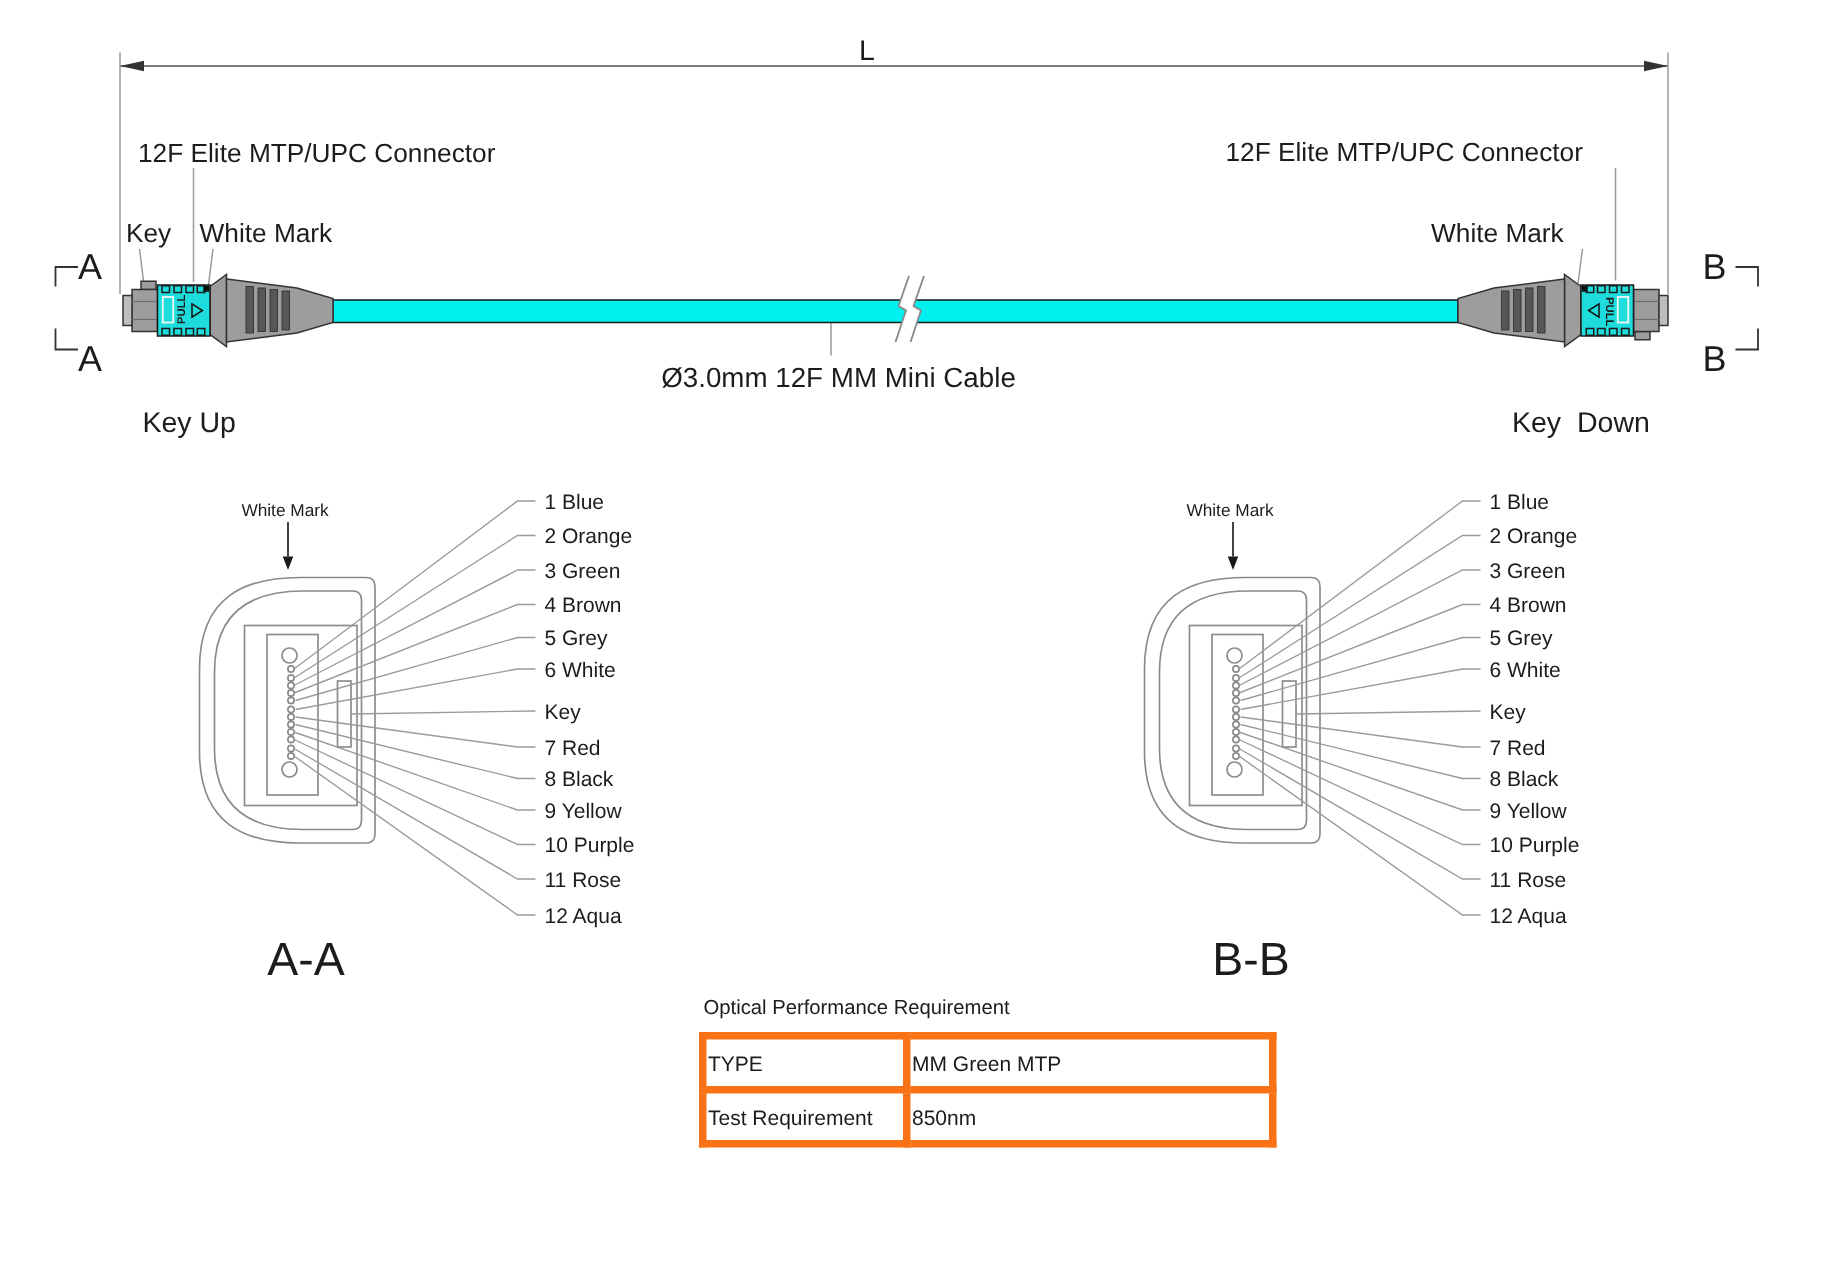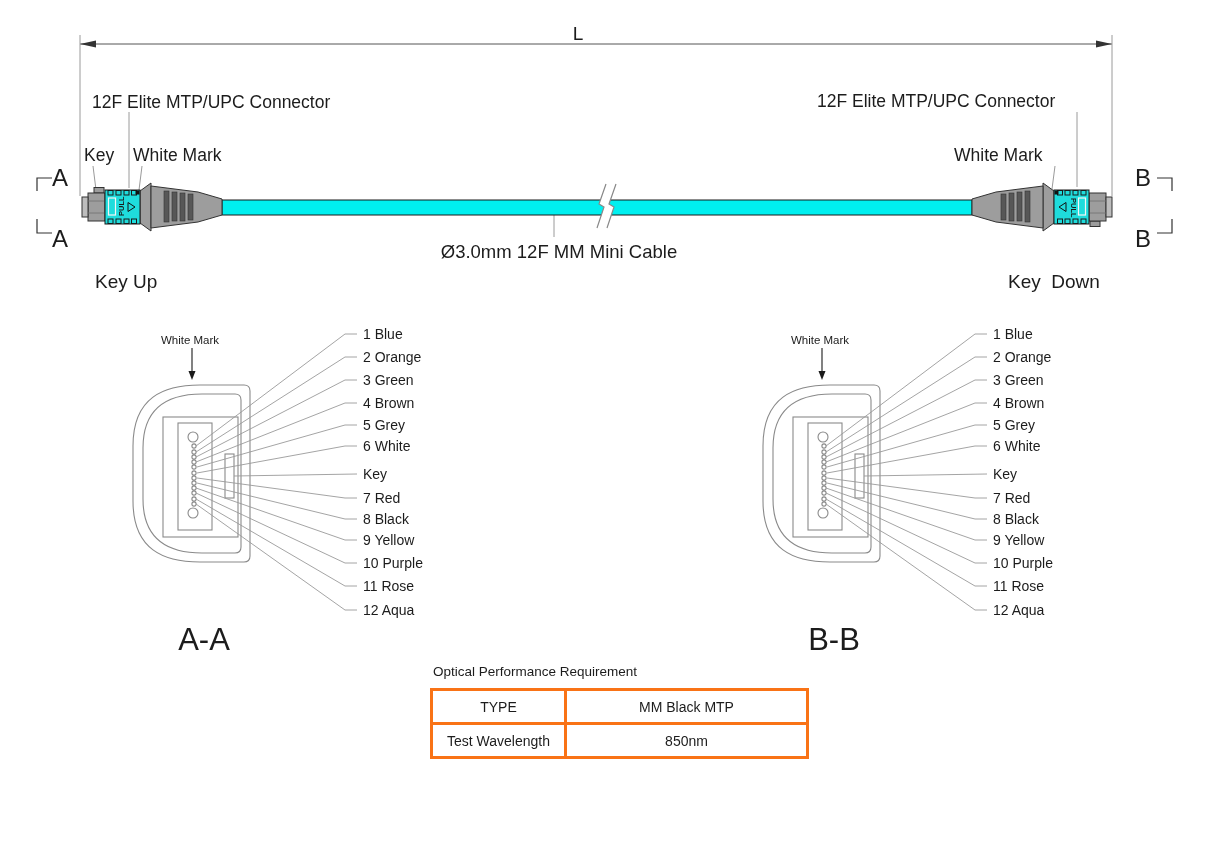--- a/index.html
+++ b/index.html
@@ -1,23 +1,23 @@
 <!DOCTYPE html>
 <html><head>
 <meta charset="utf-8">
 <style>
   html,body{margin:0;padding:0;background:#fff;}
   .canvas{position:relative;width:1214px;height:858px;background:#ffffff;overflow:hidden;
           font-family:"Liberation Sans",sans-serif;color:#1c1c1c;}
   svg{position:absolute;left:0;top:0;}
   svg text{font-family:"Liberation Sans",sans-serif;fill:#1c1c1c;stroke:none;}
-  .table-wrap{position:absolute;left:430px;top:664px;}
+  .table-wrap{position:absolute;left:466px;top:664px;}
   .table-title{font-size:13.5px;margin:0 0 9px 3px;color:#1c1c1c;}
   table.perf{border-collapse:collapse;background:#fff;}
-  table.perf td{border:3px solid #f97316;font-size:14px;text-align:center;color:#1c1c1c;}
+  table.perf td{border:5px solid #f97316;font-size:14px;text-align:left;color:#1c1c1c;}
   td.c1{width:129px;height:29px;}
   td.c2{width:237px;height:29px;}
 </style>
 </head>
 <body>
 
 <div class="canvas">
 
 <svg width="1214" height="858" viewBox="0 0 1214 858">
   <defs>
@@ -187,23 +187,23 @@
   </g>
   <text x="834" y="650" text-anchor="middle" font-size="31">B-B</text>
 </svg>
 
 <div class="table-wrap">
   <div class="table-title">Optical Performance Requirement</div>
   <table class="perf">
     <tbody>
           <tr>
       <td class="c1">TYPE</td>
-      <td class="c2">MM Black MTP</td>
+      <td class="c2">MM Green MTP</td>
     </tr>
     <tr>
-      <td class="c1">Test Wavelength</td>
+      <td class="c1">Test Requirement</td>
       <td class="c2">850nm</td>
     </tr>
   </tbody>
       </table>
 </div>
 
 </div>
 
 </body></html>

